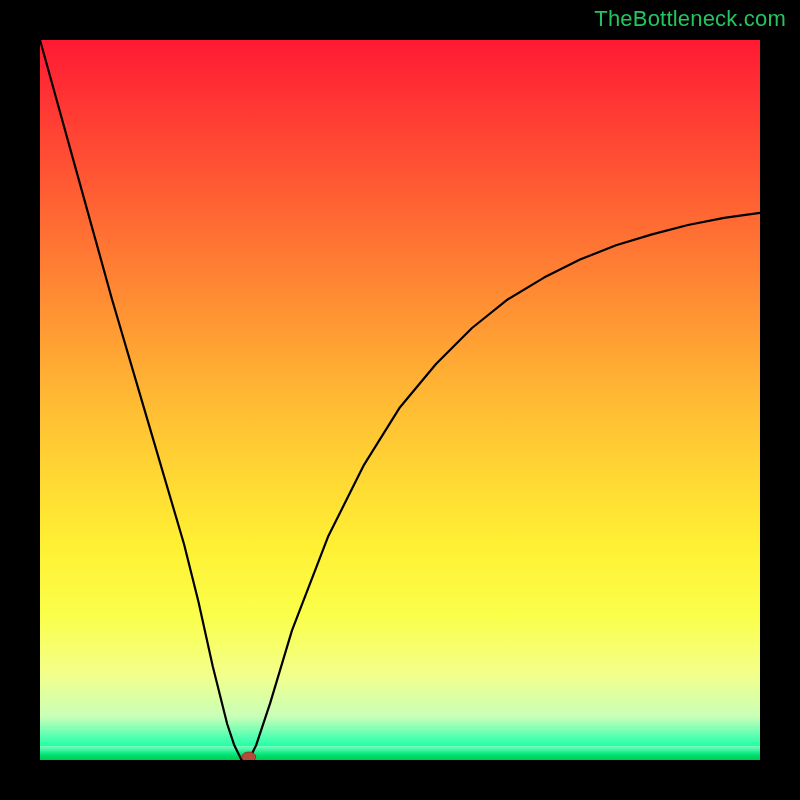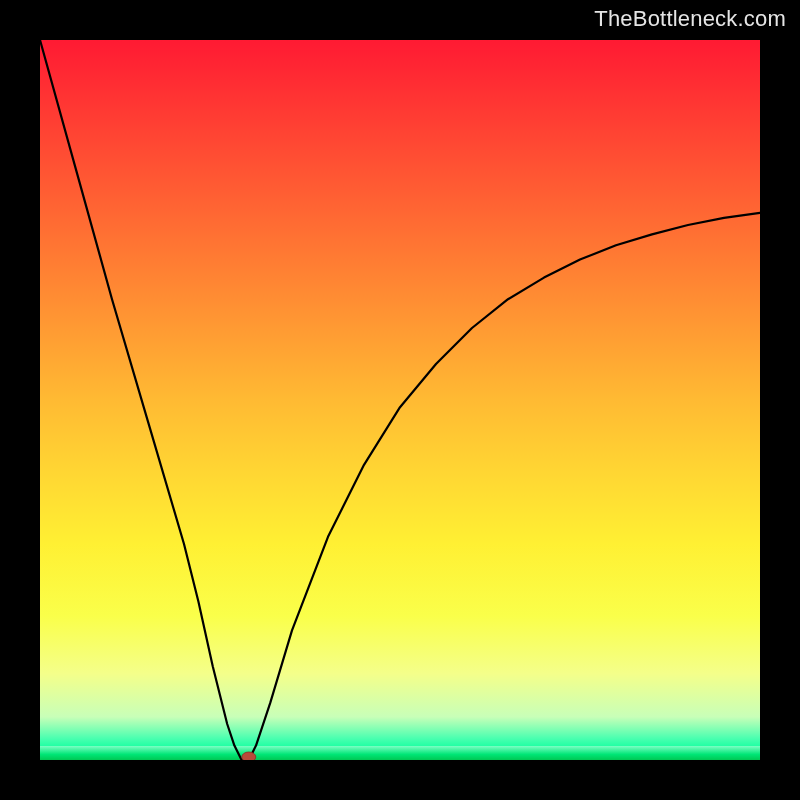--- a/index.html
+++ b/index.html
@@ -57,21 +57,21 @@
     background: linear-gradient(to bottom, #7affc4 0%, #00e676 60%, #00c853 100%);
   }
   svg.curve {
     position: absolute;
     inset: 0;
   }
   .watermark {
     position: absolute;
     top: 6px;
     right: 14px;
-    color: #e5e5e5;
+    color: #22c55e;
     font-size: 22px;
     letter-spacing: 0.2px;
     user-select: none;
   }
 </style>
 </head>
 <body>
 
 <div class="frame">
   <div class="watermark">TheBottleneck.com</div>

